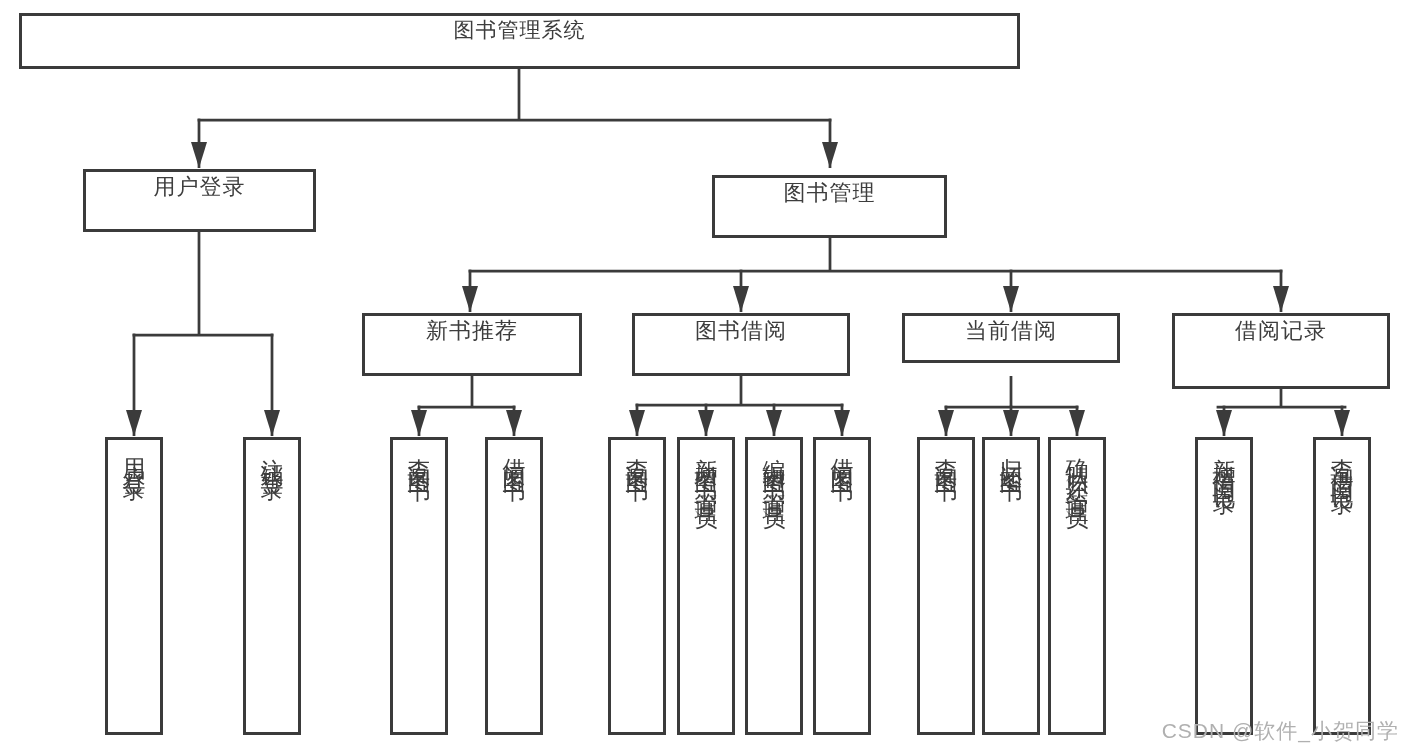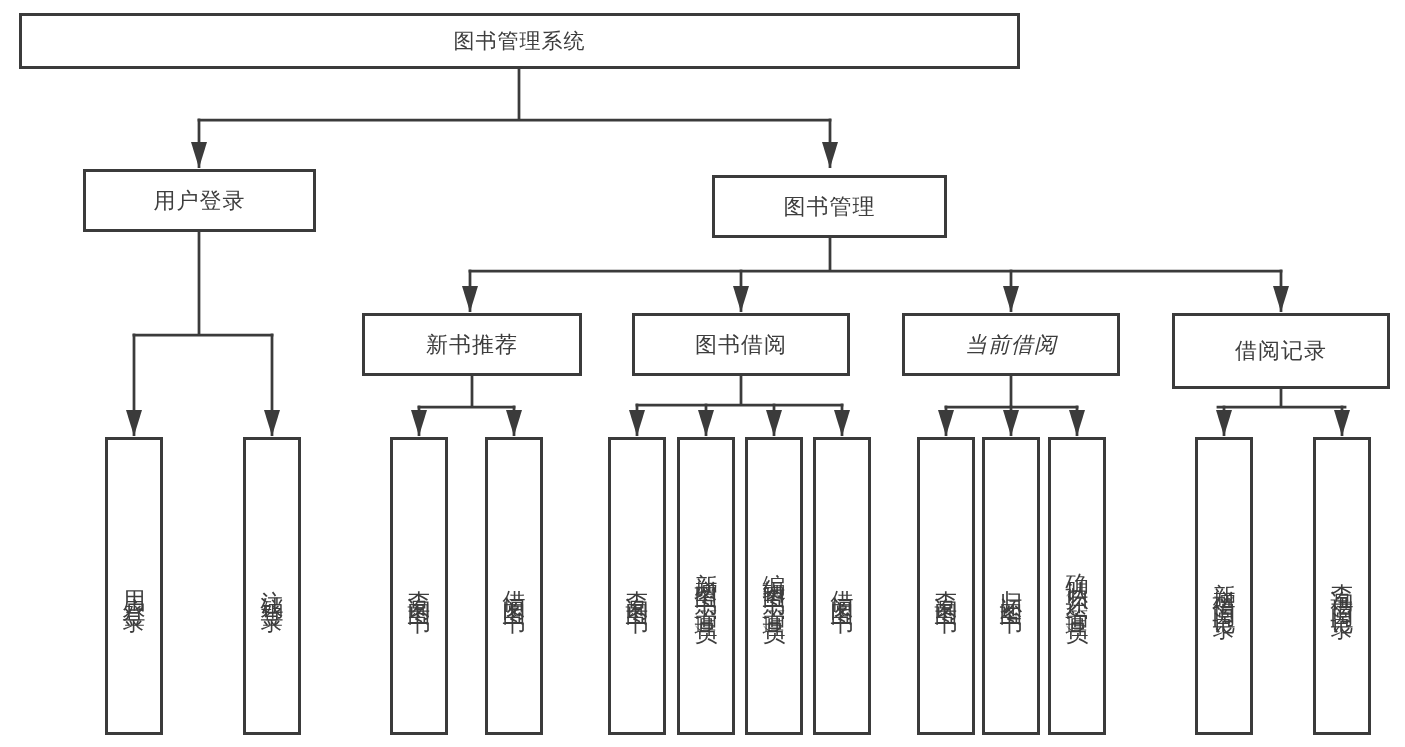--- a/index.html
+++ b/index.html
@@ -20,21 +20,20 @@
     left: 0;
     top: 0;
     z-index: 1;
   }
   .box {
     position: absolute;
     box-sizing: border-box;
     background: #ffffff;
     border: 3px solid #3b3b3b;
     display: flex;
-    align-items: center;
     justify-content: center;
     z-index: 2;
   }
   .hlabel {
     font-size: 22px;
     color: #3d3d3d;
     letter-spacing: 1px;
     white-space: nowrap;
   }
   .root-label {
@@ -59,21 +58,21 @@
     white-space: nowrap;
   }
 
   
   #node-root           { left: 19px;   top: 13px;  width: 1001px; height: 56px; }
   #node-user-login     { left: 83px;   top: 169px; width: 233px;  height: 63px; }
   #node-book-mgmt      { left: 712px;  top: 175px; width: 235px;  height: 63px; }
 
   #node-new-book-rec   { left: 362px;  top: 313px; width: 220px;  height: 63px; }
   #node-book-borrow    { left: 632px;  top: 313px; width: 218px;  height: 63px; }
-  #node-current-borrow { left: 902px;  top: 313px; width: 218px;  height: 63px; font-style: italic; }
+  #node-current-borrow { left: 902px;  top: 313px; width: 218px;  height: 50px; }
   #node-borrow-records { left: 1172px; top: 313px; width: 218px;  height: 76px; }
 
   .leaf { top: 437px; width: 58px; height: 298px; }
   #leaf-user-login           { left: 105px; }
   #leaf-logout               { left: 243px; }
   #leaf-query-books-1        { left: 390px; }
   #leaf-borrow-books-1       { left: 485px; }
   #leaf-query-books-2        { left: 608px; }
   #leaf-add-book-admin       { left: 677px; }
   #leaf-edit-book-admin      { left: 745px; }
@@ -212,14 +211,15 @@
     <span class="vlabel">确认归还（管理员）</span>
   </div>
 
   <div class="box leaf" id="leaf-add-borrow-record">
     <span class="vlabel">新增借阅记录</span>
   </div>
   <div class="box leaf" id="leaf-query-borrow-record">
     <span class="vlabel">查询借阅记录</span>
   </div>
 
+  <div class="watermark">CSDN @软件_小贺同学</div>
 
 </div>
 
 </body></html>

